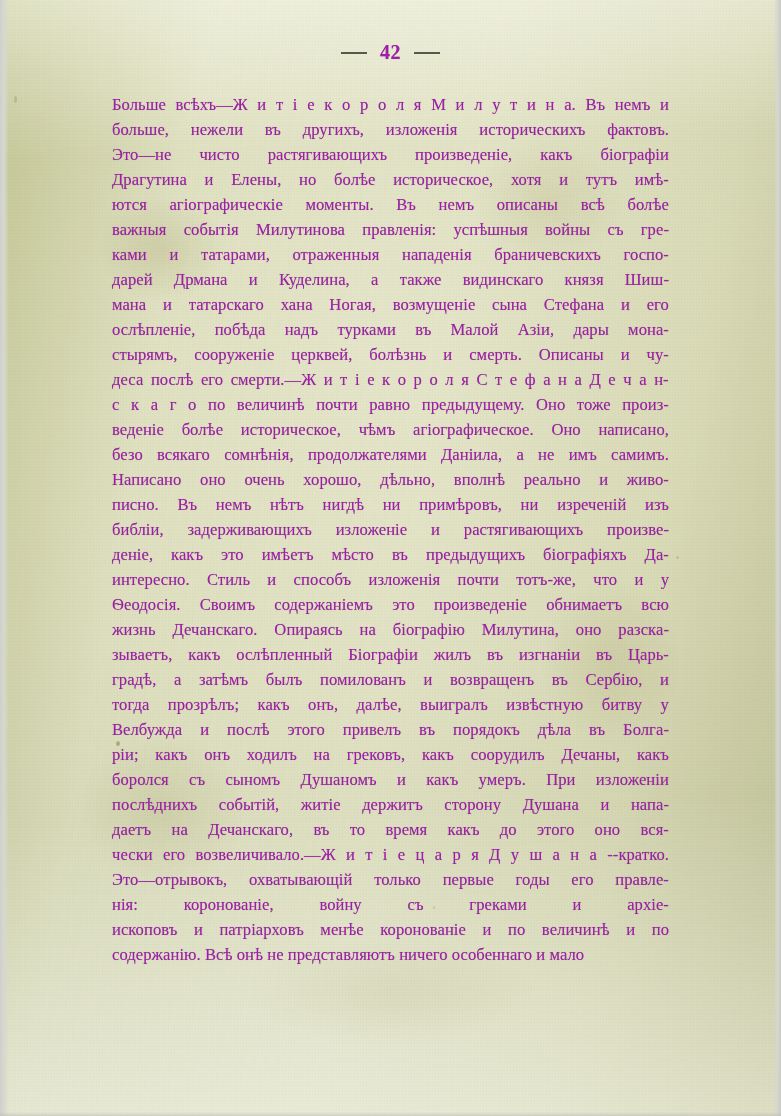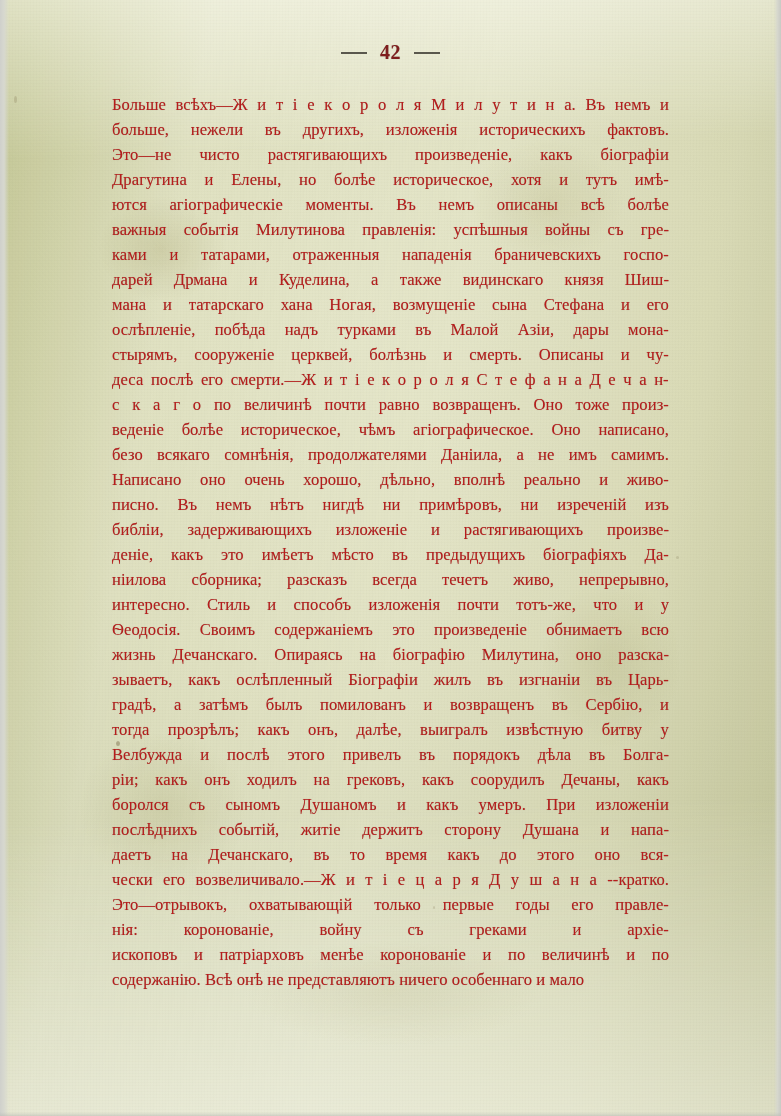--- a/index.html
+++ b/index.html
@@ -105,37 +105,37 @@
     background: #3a372f;
     vertical-align: middle;
     opacity: 0.82;
   }
   .folio .num {
     display: inline-block;
     padding: 0 13px;
     vertical-align: middle;
     font-size: 20px;
     font-weight: 600;
-    color: #7f1d1d;
+    color: #a21caf;
   }
 
   
   .textblock {
     position: absolute;
     left: 112px;
     top: 92px;
     width: 557px;
   }
 
   .tline {
     display: flex;
     font-size: 16.6px;
     line-height: 25px;
     height: 25px;
-    color: #b91c1c;
+    color: #a21caf;
     white-space: pre;
     letter-spacing: 0.05px;
   }
   
   .tline.just {
     justify-content: space-between;
   }
   .tline.left {
     justify-content: flex-start;
   }
@@ -188,28 +188,27 @@
         <div class="tline just"><span class="w">Это—не</span><span class="w">чисто</span><span class="w">растягивающихъ</span><span class="w">произведеніе,</span><span class="w">какъ</span><span class="w">біографіи</span></div>
         <div class="tline just"><span class="w">Драгутина</span><span class="w">и</span><span class="w">Елены,</span><span class="w">но</span><span class="w">болѣе</span><span class="w">историческое,</span><span class="w">хотя</span><span class="w">и</span><span class="w">тутъ</span><span class="w">имѣ-</span></div>
         <div class="tline just"><span class="w">ются</span><span class="w">агіографическіе</span><span class="w">моменты.</span><span class="w">Въ</span><span class="w">немъ</span><span class="w">описаны</span><span class="w">всѣ</span><span class="w">болѣе</span></div>
         <div class="tline just"><span class="w">важныя</span><span class="w">событія</span><span class="w">Милутинова</span><span class="w">правленія:</span><span class="w">успѣшныя</span><span class="w">войны</span><span class="w">съ</span><span class="w">гре-</span></div>
         <div class="tline just"><span class="w">ками</span><span class="w">и</span><span class="w">татарами,</span><span class="w">отраженныя</span><span class="w">нападенія</span><span class="w">браничевскихъ</span><span class="w">госпо-</span></div>
         <div class="tline just"><span class="w">дарей</span><span class="w">Дрмана</span><span class="w">и</span><span class="w">Куделина,</span><span class="w">а</span><span class="w">также</span><span class="w">видинскаго</span><span class="w">князя</span><span class="w">Шиш-</span></div>
         <div class="tline just"><span class="w">мана</span><span class="w">и</span><span class="w">татарскаго</span><span class="w">хана</span><span class="w">Ногая,</span><span class="w">возмущеніе</span><span class="w">сына</span><span class="w">Стефана</span><span class="w">и</span><span class="w">его</span></div>
         <div class="tline just"><span class="w">ослѣпленіе,</span><span class="w">побѣда</span><span class="w">надъ</span><span class="w">турками</span><span class="w">въ</span><span class="w">Малой</span><span class="w">Азіи,</span><span class="w">дары</span><span class="w">мона-</span></div>
         <div class="tline just"><span class="w">стырямъ,</span><span class="w">сооруженіе</span><span class="w">церквей,</span><span class="w">болѣзнь</span><span class="w">и</span><span class="w">смерть.</span><span class="w">Описаны</span><span class="w">и</span><span class="w">чу-</span></div>
         <div class="tline just"><span class="w">деса</span><span class="w">послѣ</span><span class="w">его</span><span class="w">смерти.—Ж</span><span class="w">и</span><span class="w">т</span><span class="w">і</span><span class="w">е</span><span class="w">к</span><span class="w">о</span><span class="w">р</span><span class="w">о</span><span class="w">л</span><span class="w">я</span><span class="w">С</span><span class="w">т</span><span class="w">е</span><span class="w">ф</span><span class="w">а</span><span class="w">н</span><span class="w">а</span><span class="w">Д</span><span class="w">е</span><span class="w">ч</span><span class="w">а</span><span class="w">н-</span></div>
-        <div class="tline just"><span class="w">с</span><span class="w">к</span><span class="w">а</span><span class="w">г</span><span class="w">о</span><span class="w">по</span><span class="w">величинѣ</span><span class="w">почти</span><span class="w">равно</span><span class="w">возвращенъ.</span><span class="w">Оно</span><span class="w">тоже</span><span class="w">произ-</span></div>
+        <div class="tline just"><span class="w">с</span><span class="w">к</span><span class="w">а</span><span class="w">г</span><span class="w">о</span><span class="w">по</span><span class="w">величинѣ</span><span class="w">почти</span><span class="w">равно</span><span class="w">предыдущему.</span><span class="w">Оно</span><span class="w">тоже</span><span class="w">произ-</span></div>
         <div class="tline just"><span class="w">веденіе</span><span class="w">болѣе</span><span class="w">историческое,</span><span class="w">чѣмъ</span><span class="w">агіографическое.</span><span class="w">Оно</span><span class="w">написано,</span></div>
         <div class="tline just"><span class="w">безо</span><span class="w">всякаго</span><span class="w">сомнѣнія,</span><span class="w">продолжателями</span><span class="w">Даніила,</span><span class="w">а</span><span class="w">не</span><span class="w">имъ</span><span class="w">самимъ.</span></div>
         <div class="tline just"><span class="w">Написано</span><span class="w">оно</span><span class="w">очень</span><span class="w">хорошо,</span><span class="w">дѣльно,</span><span class="w">вполнѣ</span><span class="w">реально</span><span class="w">и</span><span class="w">живо-</span></div>
         <div class="tline just"><span class="w">писно.</span><span class="w">Въ</span><span class="w">немъ</span><span class="w">нѣтъ</span><span class="w">нигдѣ</span><span class="w">ни</span><span class="w">примѣровъ,</span><span class="w">ни</span><span class="w">изреченій</span><span class="w">изъ</span></div>
         <div class="tline just"><span class="w">библіи,</span><span class="w">задерживающихъ</span><span class="w">изложеніе</span><span class="w">и</span><span class="w">растягивающихъ</span><span class="w">произве-</span></div>
         <div class="tline just"><span class="w">деніе,</span><span class="w">какъ</span><span class="w">это</span><span class="w">имѣетъ</span><span class="w">мѣсто</span><span class="w">въ</span><span class="w">предыдущихъ</span><span class="w">біографіяхъ</span><span class="w">Да-</span></div>
-        <div class="tline just"><span class="w">ніилова</span><span class="w">сборника;</span><span class="w">разсказъ</span><span class="w">всегда</span><span class="w">течетъ</span><span class="w">живо,</span><span class="w">непрерывно,</span></div>
         <div class="tline just"><span class="w">интересно.</span><span class="w">Стиль</span><span class="w">и</span><span class="w">способъ</span><span class="w">изложенія</span><span class="w">почти</span><span class="w">тотъ-же,</span><span class="w">что</span><span class="w">и</span><span class="w">у</span></div>
         <div class="tline just"><span class="w">Ѳеодосія.</span><span class="w">Своимъ</span><span class="w">содержаніемъ</span><span class="w">это</span><span class="w">произведеніе</span><span class="w">обнимаетъ</span><span class="w">всю</span></div>
         <div class="tline just"><span class="w">жизнь</span><span class="w">Дечанскаго.</span><span class="w">Опираясь</span><span class="w">на</span><span class="w">біографію</span><span class="w">Милутина,</span><span class="w">оно</span><span class="w">разска-</span></div>
         <div class="tline just"><span class="w">зываетъ,</span><span class="w">какъ</span><span class="w">ослѣпленный</span><span class="w">Біографіи</span><span class="w">жилъ</span><span class="w">въ</span><span class="w">изгнаніи</span><span class="w">въ</span><span class="w">Царь-</span></div>
         <div class="tline just"><span class="w">градѣ,</span><span class="w">а</span><span class="w">затѣмъ</span><span class="w">былъ</span><span class="w">помилованъ</span><span class="w">и</span><span class="w">возвращенъ</span><span class="w">въ</span><span class="w">Сербію,</span><span class="w">и</span></div>
         <div class="tline just"><span class="w">тогда</span><span class="w">прозрѣлъ;</span><span class="w">какъ</span><span class="w">онъ,</span><span class="w">далѣе,</span><span class="w">выигралъ</span><span class="w">извѣстную</span><span class="w">битву</span><span class="w">у</span></div>
         <div class="tline just"><span class="w">Велбужда</span><span class="w">и</span><span class="w">послѣ</span><span class="w">этого</span><span class="w">привелъ</span><span class="w">въ</span><span class="w">порядокъ</span><span class="w">дѣла</span><span class="w">въ</span><span class="w">Болга-</span></div>
         <div class="tline just"><span class="w">ріи;</span><span class="w">какъ</span><span class="w">онъ</span><span class="w">ходилъ</span><span class="w">на</span><span class="w">грековъ,</span><span class="w">какъ</span><span class="w">соорудилъ</span><span class="w">Дечаны,</span><span class="w">какъ</span></div>
         <div class="tline just"><span class="w">боролся</span><span class="w">съ</span><span class="w">сыномъ</span><span class="w">Душаномъ</span><span class="w">и</span><span class="w">какъ</span><span class="w">умеръ.</span><span class="w">При</span><span class="w">изложеніи</span></div>
         <div class="tline just"><span class="w">послѣднихъ</span><span class="w">событій,</span><span class="w">житіе</span><span class="w">держитъ</span><span class="w">сторону</span><span class="w">Душана</span><span class="w">и</span><span class="w">напа-</span></div>

